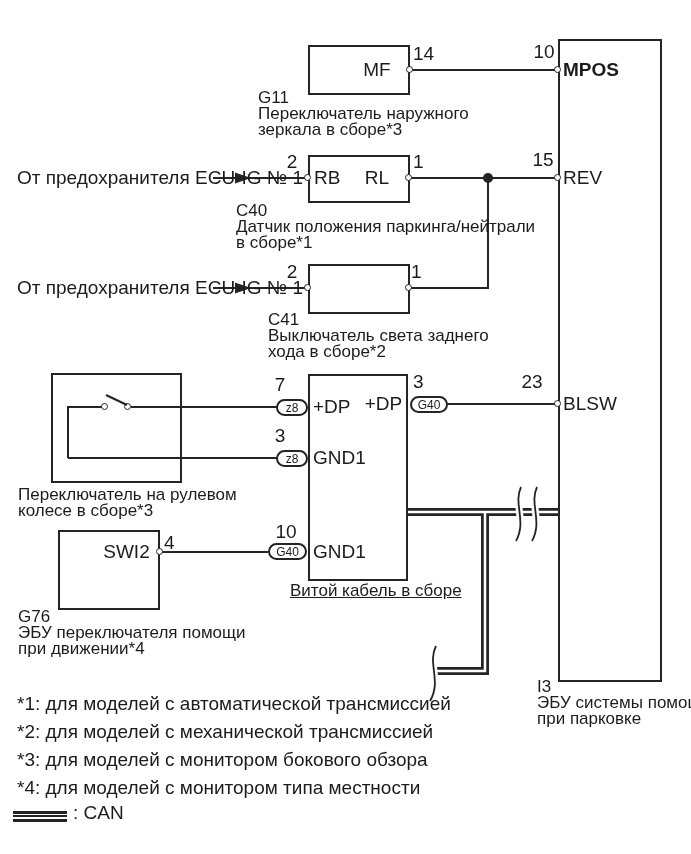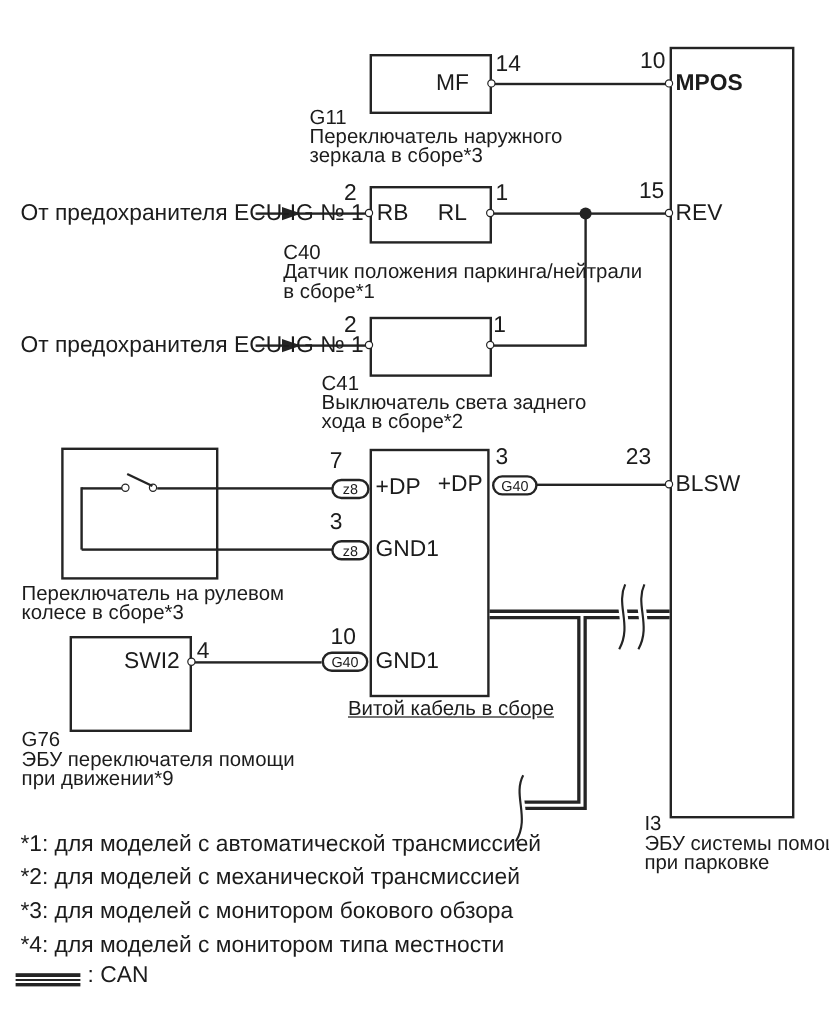--- a/index.html
+++ b/index.html
@@ -129,21 +129,21 @@
     <span>Выключатель света заднего</span>
     <span>хода в сборе*2</span>
   </div>
   <div class="blk" style="left:18px;top:487px;">
     <span>Переключатель на рулевом</span>
     <span>колесе в сборе*3</span>
   </div>
   <div class="blk" style="left:18px;top:609px;">
     <span>G76</span>
     <span>ЭБУ переключателя помощи</span>
-    <span>при движении*9</span>
+    <span>при движении*4</span>
   </div>
   <div class="blk" style="left:290px;top:583px;text-decoration:underline;">
     <span>Витой кабель в сборе</span>
   </div>
   <div class="blk" style="left:537px;top:679px;">
     <span>I3</span>
     <span>ЭБУ системы помощи</span>
     <span>при парковке</span>
   </div>
 

